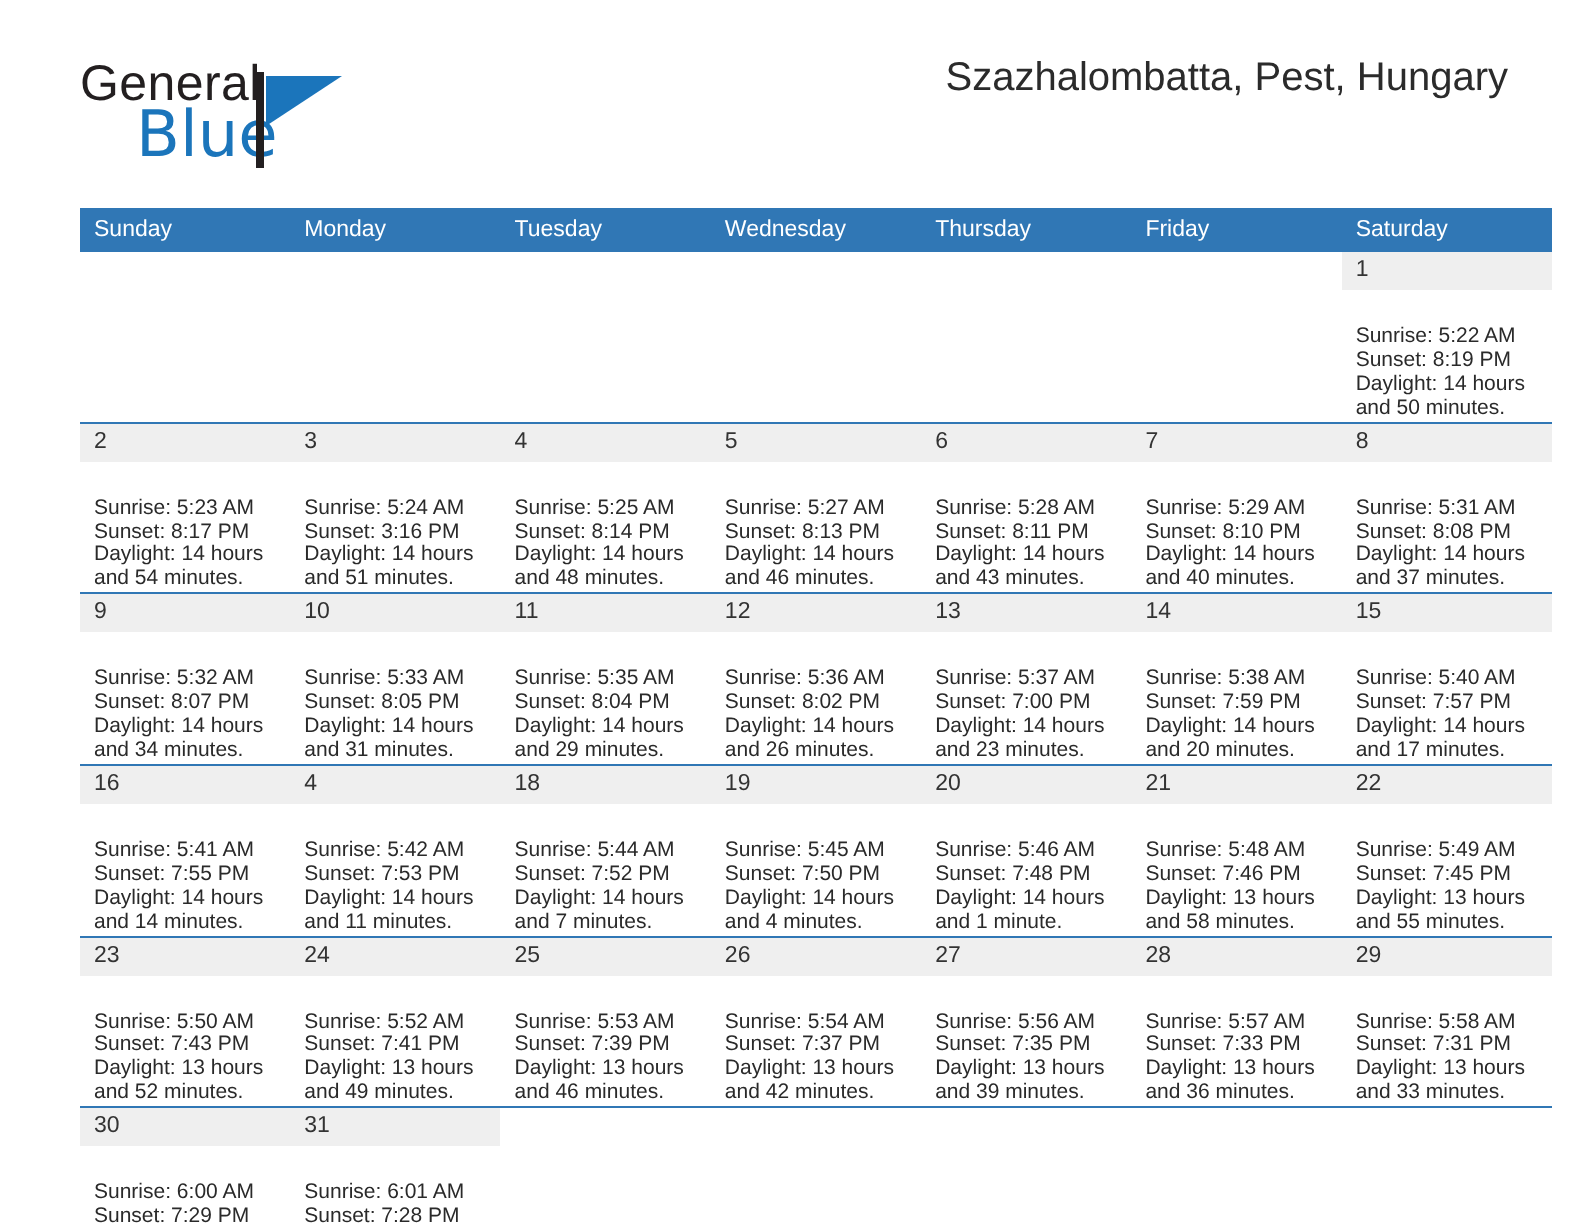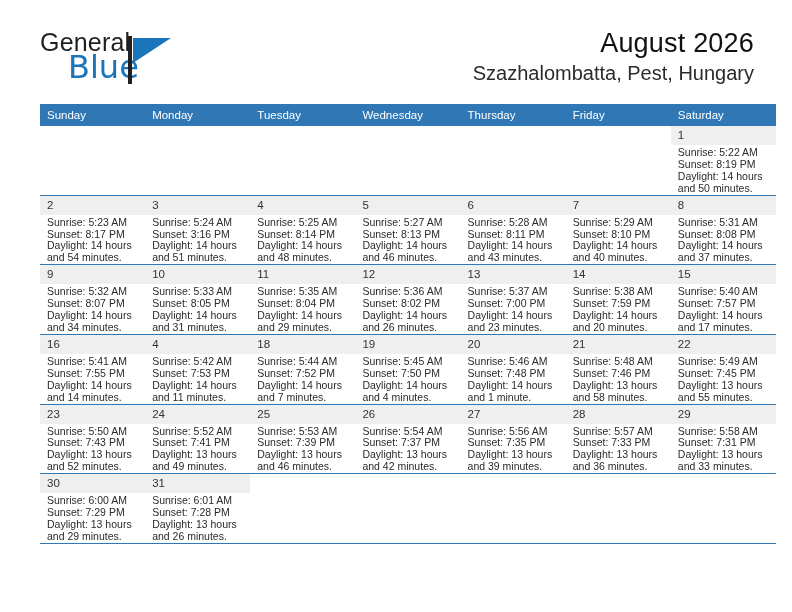--- a/index.html
+++ b/index.html
@@ -132,21 +132,21 @@
     font-size: 11.5px;
     color: #333333;
     padding: 3px 0 3px 7px;
     height: 13px;
     line-height: 13px;
   }
   .cell.blank .daynum {
     background: #ffffff;
   }
   .info {
-    padding: 2px 6px 0 7px;
+    padding: 18px 6px 0 7px;
     font-size: 10.5px;
     line-height: 11.9px;
     color: #2a2a2a;
   }
   .info div {
     white-space: nowrap;
   }
   .cell.blank .info { visibility: hidden; }
 </style>
 </head>
@@ -157,21 +157,20 @@
   <div class="top">
 
     <div class="brand">
       <span class="brand-general">General</span>
       <span class="brand-bar"></span>
       <span class="brand-flag"></span>
       <span class="brand-blue">Blue</span>
     </div>
 
     <div class="titles">
-      <div class="month-title">August 2026</div>
       <div class="location-title">Szazhalombatta, Pest, Hungary</div>
     </div>
 
   </div>
 
   <table class="cal">
     <thead>
       <tr>
         <th>Sunday</th>
         <th>Monday</th>

